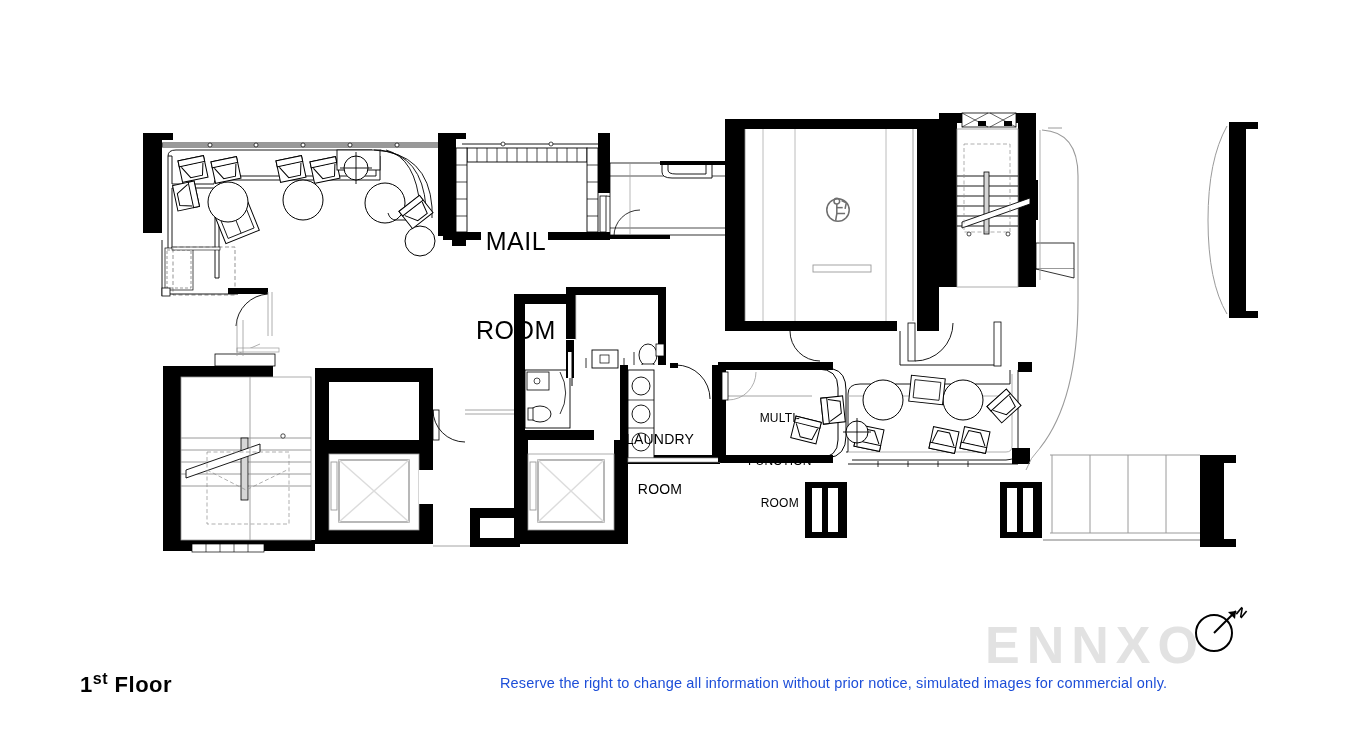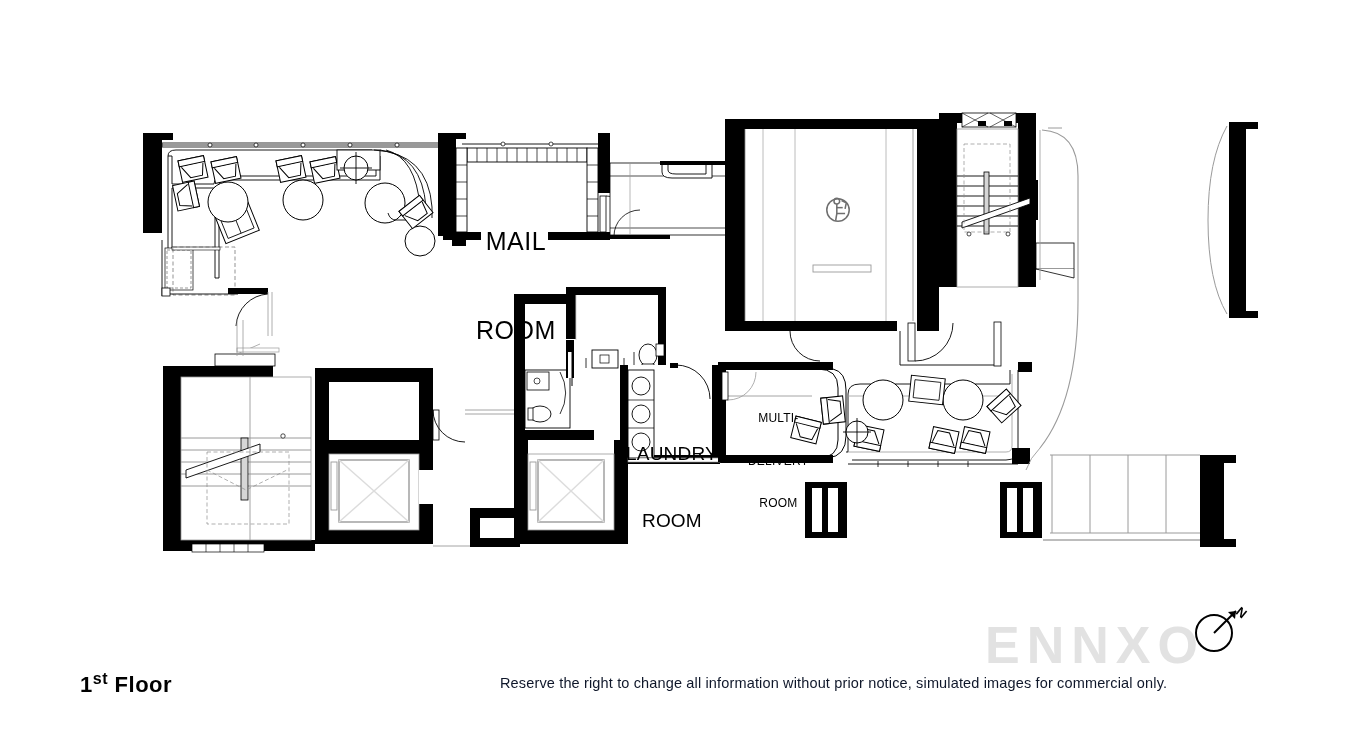--- a/index.html
+++ b/index.html
@@ -57,34 +57,34 @@
     vertical-align: super;
   }
   .disclaimer {
     position: absolute;
     left: 500px;
     top: 675px;
     font-size: 14.5px;
     letter-spacing: 0.15px;
     font-family: "Liberation Sans", sans-serif;
     white-space: nowrap;
-    color: #0f172a;
+    color: #1d4ed8;
   }
   .room-label {
     position: absolute;
     font-family: "Liberation Sans", sans-serif;
     text-align: center;
     line-height: 1.18;
     white-space: pre;
     pointer-events: none;
   }
   .rl-mail   { left: 476px; top: 168px; font-size: 25px; letter-spacing: 0.5px; }
   .rl-del    { left: 616px; top: 188px; font-size: 15.5px; letter-spacing: 0.2px; }
   .rl-me     { left: 340px; top: 388px; font-size: 24px; letter-spacing: 0.5px; }
-  .rl-laun   { left: 626px; top: 398px; font-size: 19px; letter-spacing: 0.2px; }
+  .rl-laun   { left: 626px; top: 398px; font-size: 14px; letter-spacing: 0.2px; }
   .rl-multi  { left: 748px; top: 383px; font-size: 12px; letter-spacing: 0.2px; }
   .compass {
     position: absolute;
     left: 1192px;
     top: 600px;
     width: 60px;
     height: 56px;
   }
 </style>
 </head>
@@ -570,21 +570,21 @@
 
 
 
   <div class="room-label rl-laun">
     <div>LAUNDRY</div>
     <div>ROOM</div>
   </div>
 
   <div class="room-label rl-multi">
     <div>MULTI-</div>
-    <div>DELIVERY</div>
+    <div>FUNCTION</div>
     <div>ROOM</div>
   </div>
 
   <div class="watermark-layer">ENNXO</div>
 
   <svg class="compass" viewBox="0 0 60 56">
     <circle cx="22" cy="33" r="18" fill="none" stroke="#000" stroke-width="2"></circle>
     <line x1="22" y1="33" x2="44" y2="11" stroke="#000" stroke-width="2"></line>
     <path d="M 44 11 L 36 12 L 43 19 Z" fill="#000"></path>
     <text x="43" y="13" font-family="Liberation Sans, sans-serif" font-size="13" font-weight="700" fill="#000" transform="rotate(40 43 13)">N</text>

